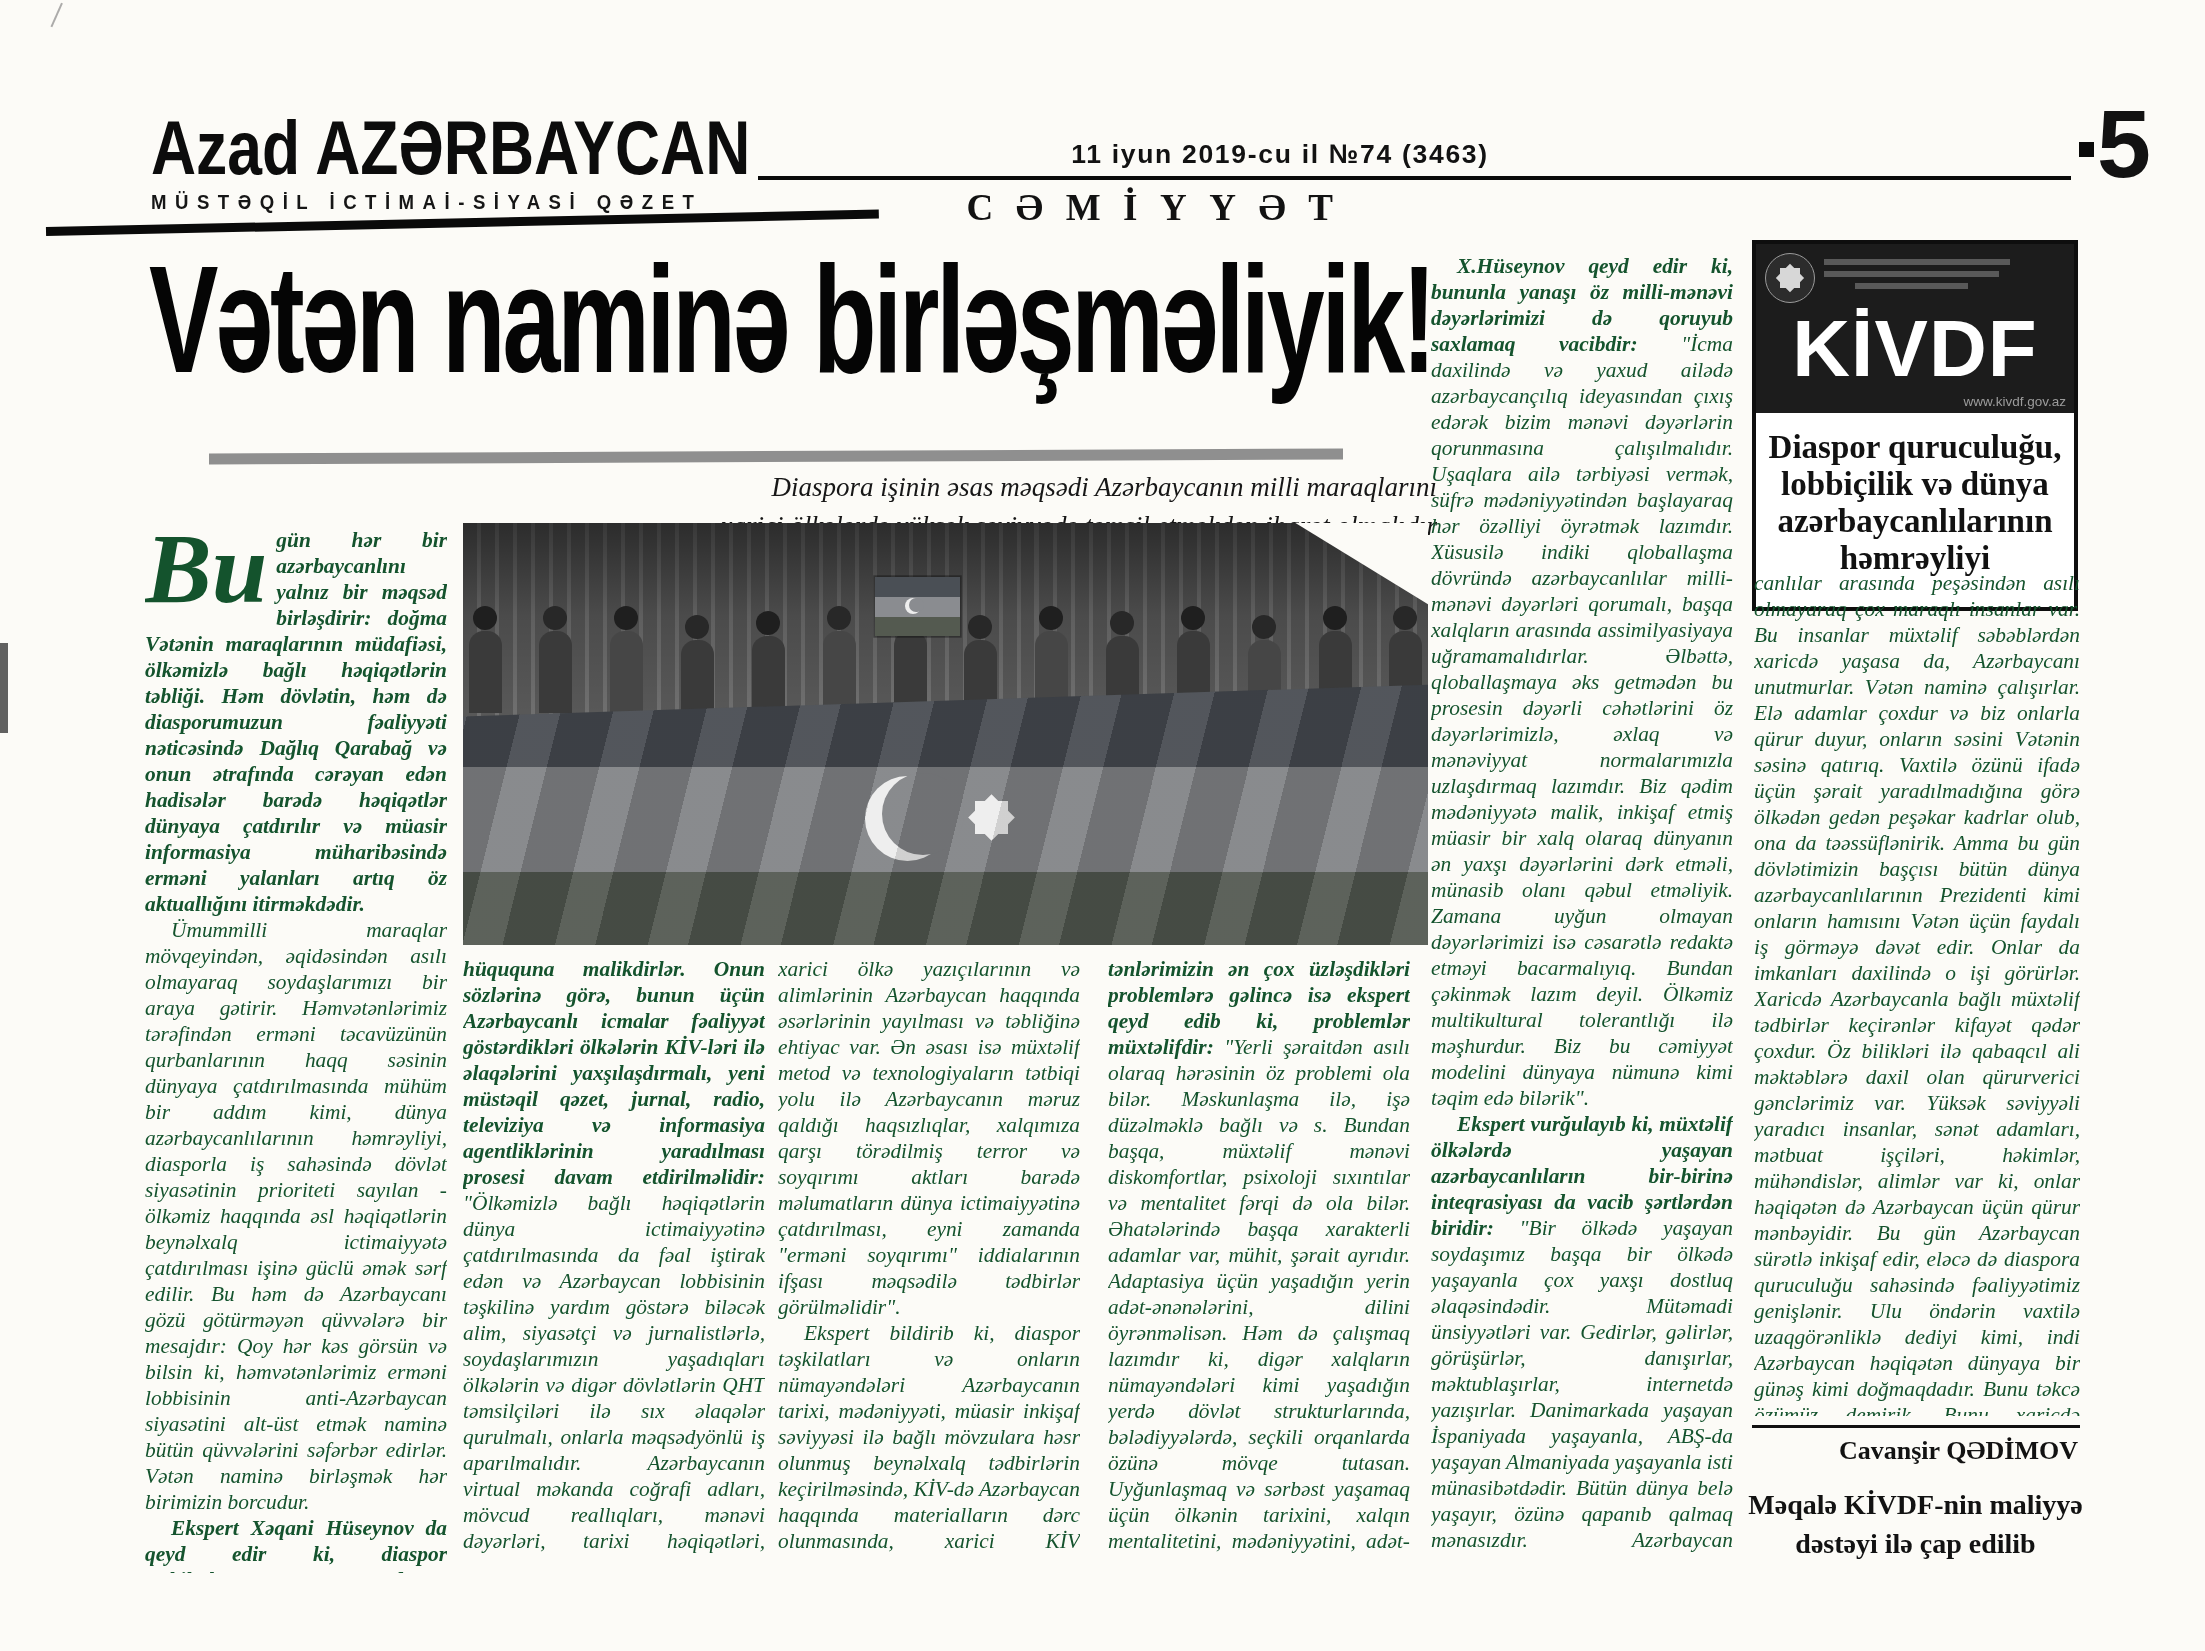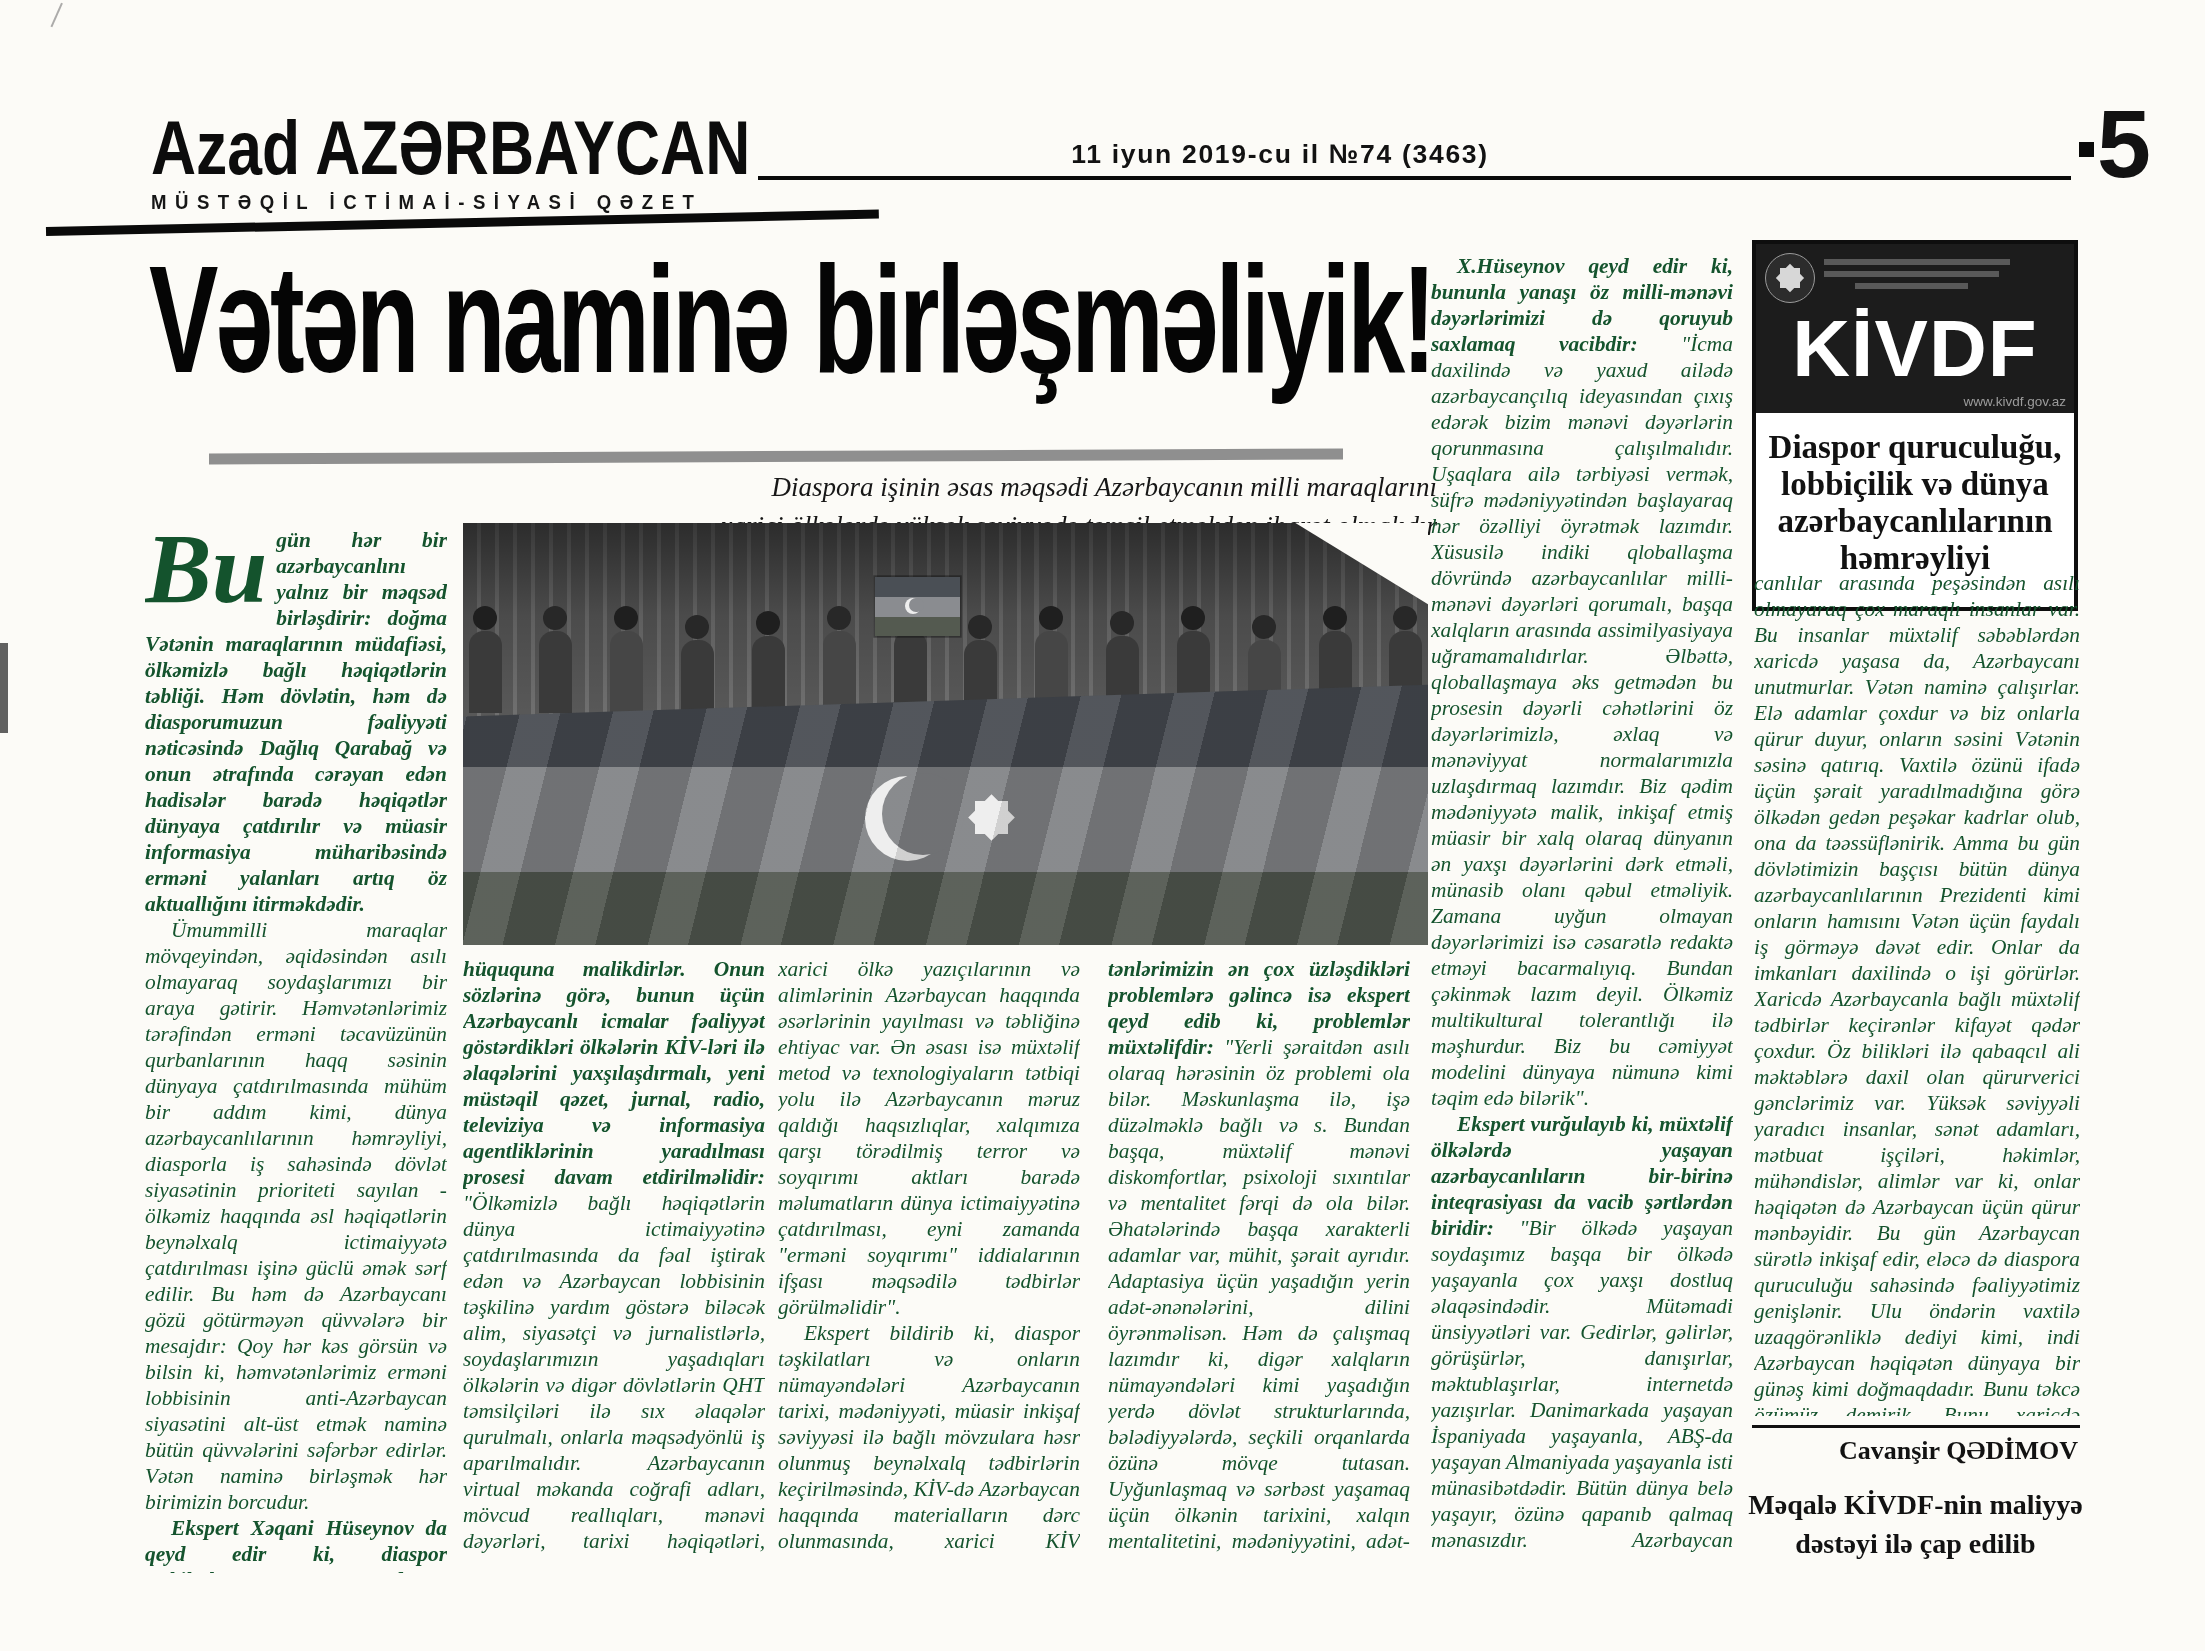--- a/index.html
+++ b/index.html
@@ -113,20 +113,21 @@
   <div class="pencil"></div>
   <div class="edge-smudge"></div>
 
   <div class="masthead">
     <div class="mast-title fit-x" style="transform-origin: left center; transform: scale(0.867264, 1.05);">Azad AZƏRBAYCAN</div>
     <div class="mast-sub fit-x" style="transform-origin: left center; transform: scale(1, 1.05);">MÜSTƏQİL İCTİMAİ-SİYASİ QƏZET</div>
   </div>
   <div class="mast-rule"></div>
   <div class="dateline">11 iyun 2019-cu il №74 (3463)</div>
   <div class="header-rule"></div>
+  <div class="section-title">CƏMİYYƏT</div>
   <div class="pageno"><span class="pageno-dot"></span><span>5</span></div>
 
   <div class="headline-wrap">
     <div class="headline fit-x" style="transform-origin: left center; transform: scale(0.718102, 1.05);">Vətən naminə birləşməliyik!</div>
   </div>
   <div class="headline-bar"></div>
   <div class="subheadline">
     <div>Diaspora işinin əsas məqsədi Azərbaycanın milli maraqlarını</div>
     <div>xarici ölkələrdə yüksək səviyyədə təmsil etməkdən ibarət olmalıdır</div>
   </div>

